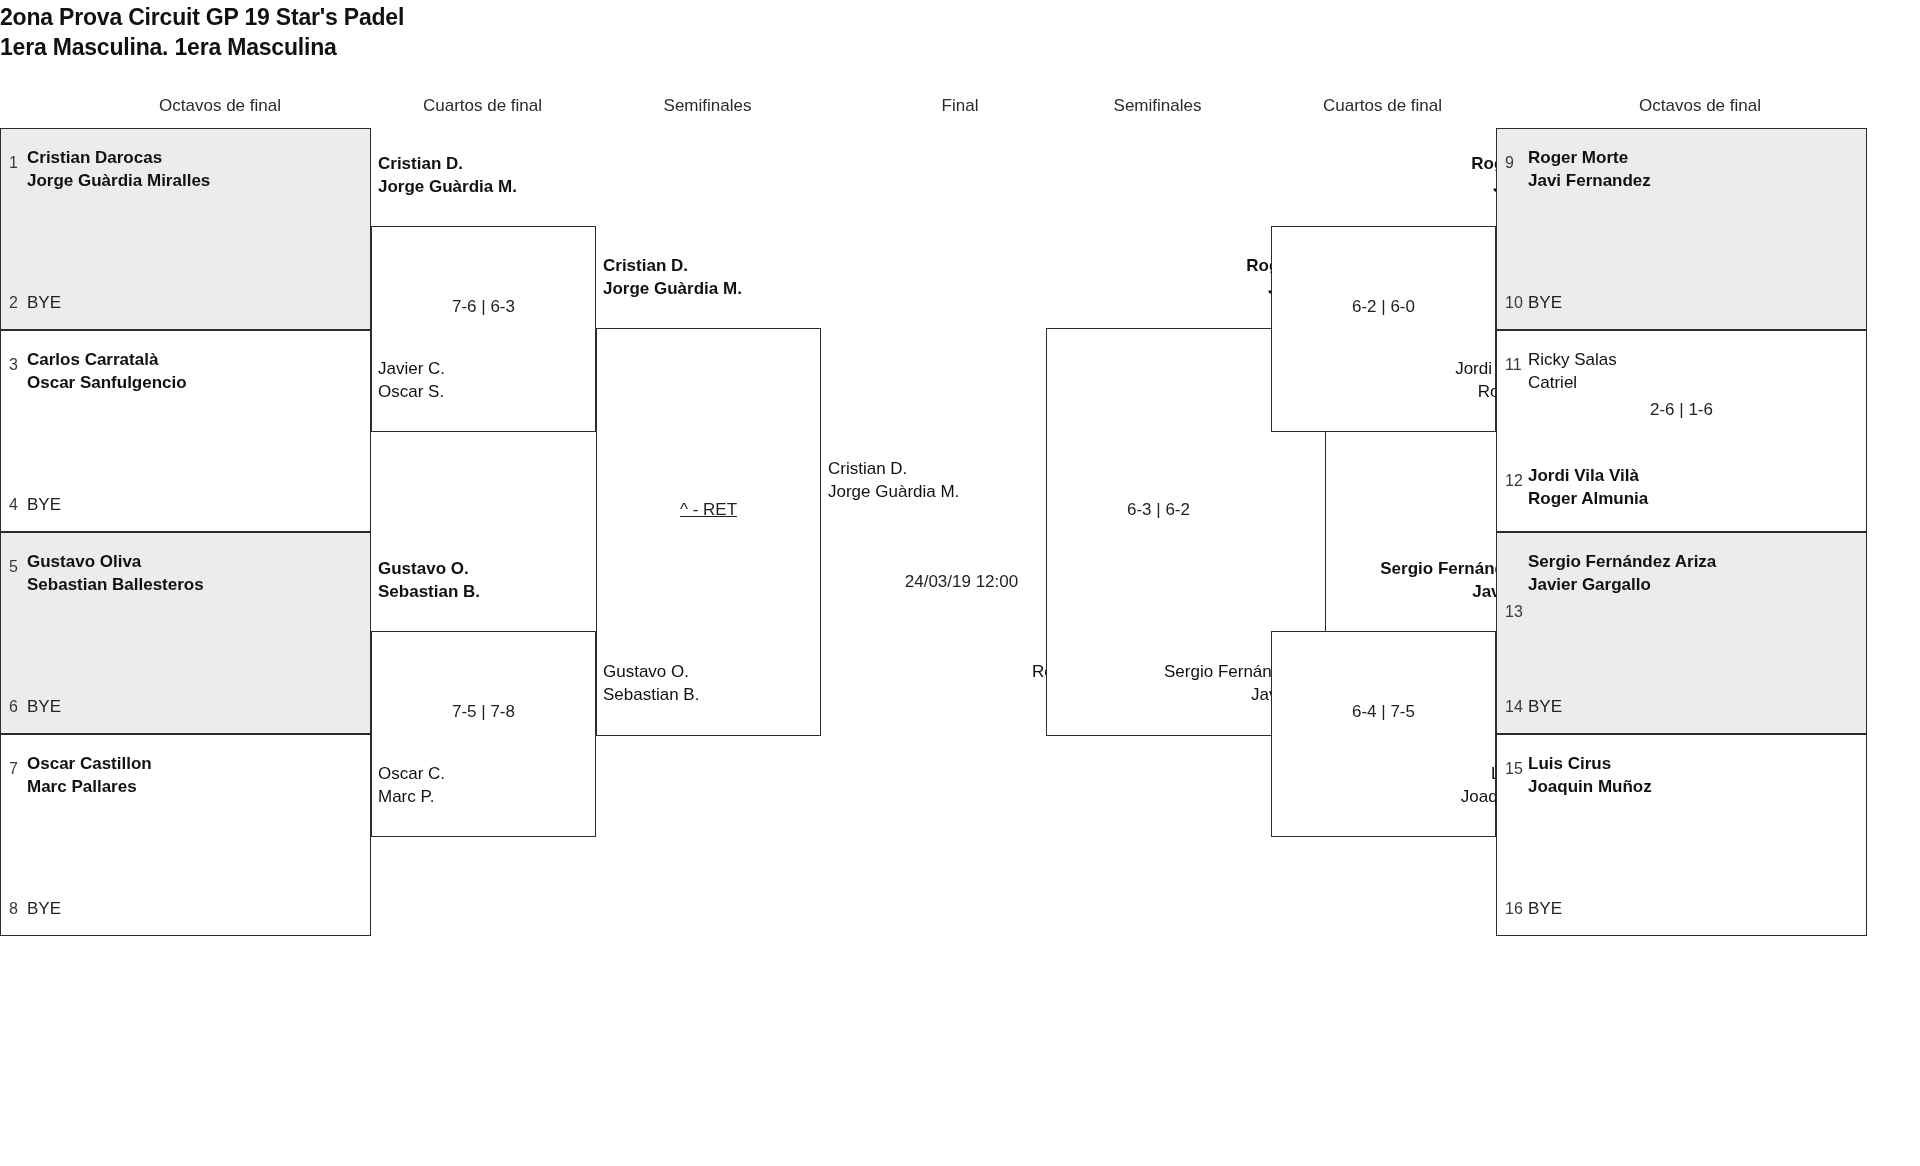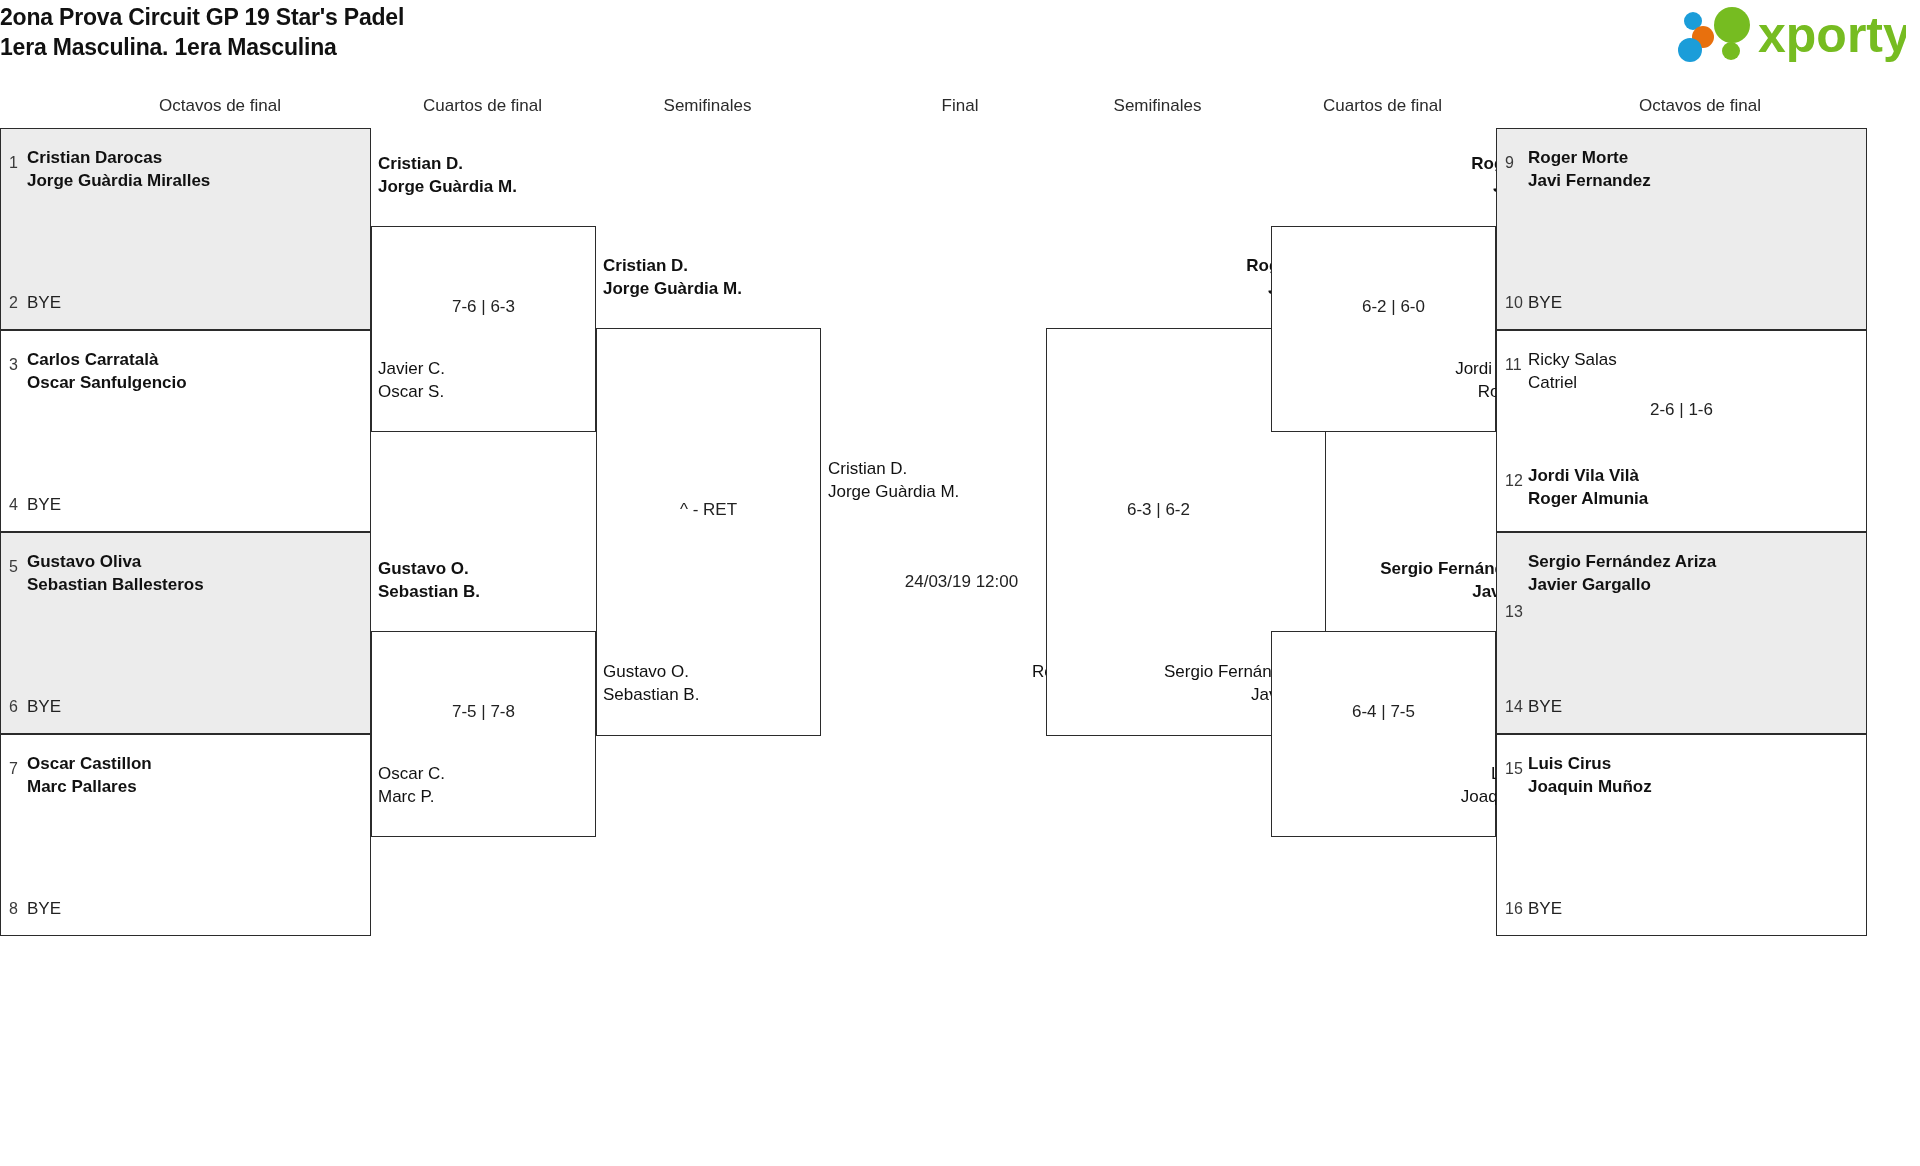--- a/index.html
+++ b/index.html
@@ -64,30 +64,20 @@
 </head>
 <body>
 
 <div id="root">
 
   <div class="title-block">
     <div class="title-line">2ona Prova Circuit GP 19 Star's Padel</div>
     <div class="title-line">1era Masculina. 1era Masculina</div>
   </div>
 
-  <div class="logo">
-    <svg width="230" height="56" viewBox="0 0 230 56" xmlns="http://www.w3.org/2000/svg">
-      <circle cx="17" cy="15" r="9" fill="#1b9dd9"></circle>
-      <circle cx="27" cy="31" r="11" fill="#e8700d"></circle>
-      <circle cx="14" cy="44" r="12" fill="#1b9dd9"></circle>
-      <circle cx="56" cy="19" r="18" fill="#76bc21"></circle>
-      <circle cx="55" cy="45" r="9" fill="#76bc21"></circle>
-      <text x="82" y="46" font-family="Liberation Sans, sans-serif" font-size="50" font-weight="700" fill="#76bc21">xporty</text>
-    </svg>
-  </div>
 
   <div class="round-head" style="left:70px;width:300px;">Octavos de final</div>
   <div class="round-head" style="left:370px;width:225px;">Cuartos de final</div>
   <div class="round-head" style="left:595px;width:225px;">Semifinales</div>
   <div class="round-head" style="left:820px;width:280px;">Final</div>
   <div class="round-head" style="left:1045px;width:225px;">Semifinales</div>
   <div class="round-head" style="left:1270px;width:225px;">Cuartos de final</div>
   <div class="round-head" style="left:1550px;width:300px;">Octavos de final</div>
 
   <div class="cell shaded" style="left:0px;top:128px;width:371px;height:202px;">
@@ -152,21 +142,21 @@
   <div class="names" style="left:378px;top:762px;">
     <span class="ln">Oscar C.</span>
     <span class="ln">Marc P.</span>
   </div>
 
   <div class="names win" style="left:603px;top:254px;">
     <span class="ln">Cristian D.</span>
     <span class="ln">Jorge Guàrdia M.</span>
   </div>
   <div class="cell" style="left:596px;top:328px;width:225px;height:408px;">
-    <span class="score" style="left:0px;top:170px;width:223px;">^ - RET</span>
+    <span class="score" style="left:0px;top:170px;width:223px;text-decoration:underline;">^ - RET</span>
   </div>
   <div class="names" style="left:603px;top:660px;">
     <span class="ln">Gustavo O.</span>
     <span class="ln">Sebastian B.</span>
   </div>
 
   <div class="names" style="left:828px;top:457px;">
     <span class="ln">Cristian D.</span>
     <span class="ln">Jorge Guàrdia M.</span>
   </div>
@@ -187,21 +177,21 @@
   <div class="names right" style="left:1046px;top:660px;width:273px;">
     <span class="ln">Sergio Fernández A.</span>
     <span class="ln">Javier G.</span>
   </div>
 
   <div class="names win right" style="left:1271px;top:152px;width:273px;">
     <span class="ln">Roger M.</span>
     <span class="ln">Javi F.</span>
   </div>
   <div class="cell" style="left:1271px;top:226px;width:225px;height:206px;">
-    <span class="score" style="left:10px;top:69px;width:223px;">6-2 | 6-0</span>
+    <span class="score" style="left:0px;top:69px;width:223px;">6-2 | 6-0</span>
   </div>
   <div class="names right" style="left:1271px;top:357px;width:273px;">
     <span class="ln">Jordi Vila V.</span>
     <span class="ln">Roger A.</span>
   </div>
 
   <div class="names win right" style="left:1271px;top:557px;width:273px;">
     <span class="ln">Sergio Fernández A.</span>
     <span class="ln">Javier G.</span>
   </div>

